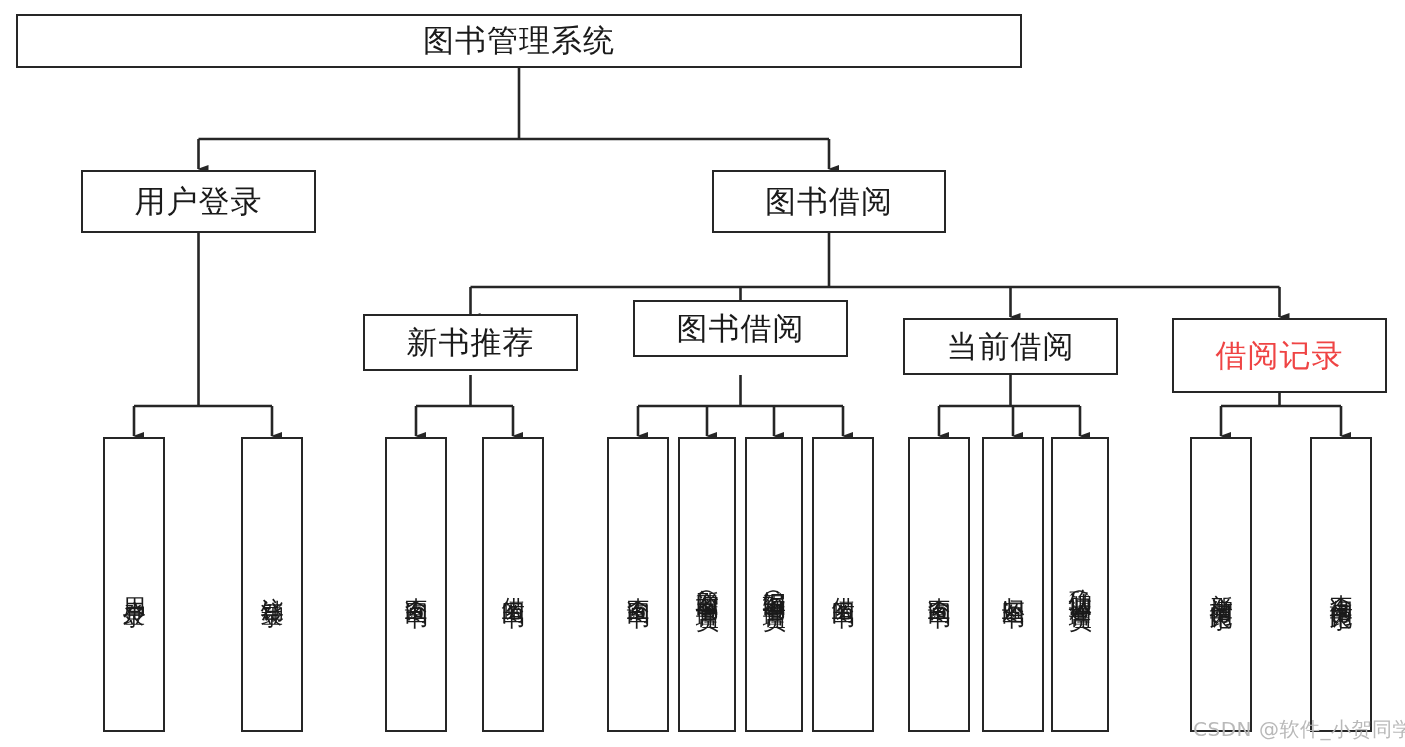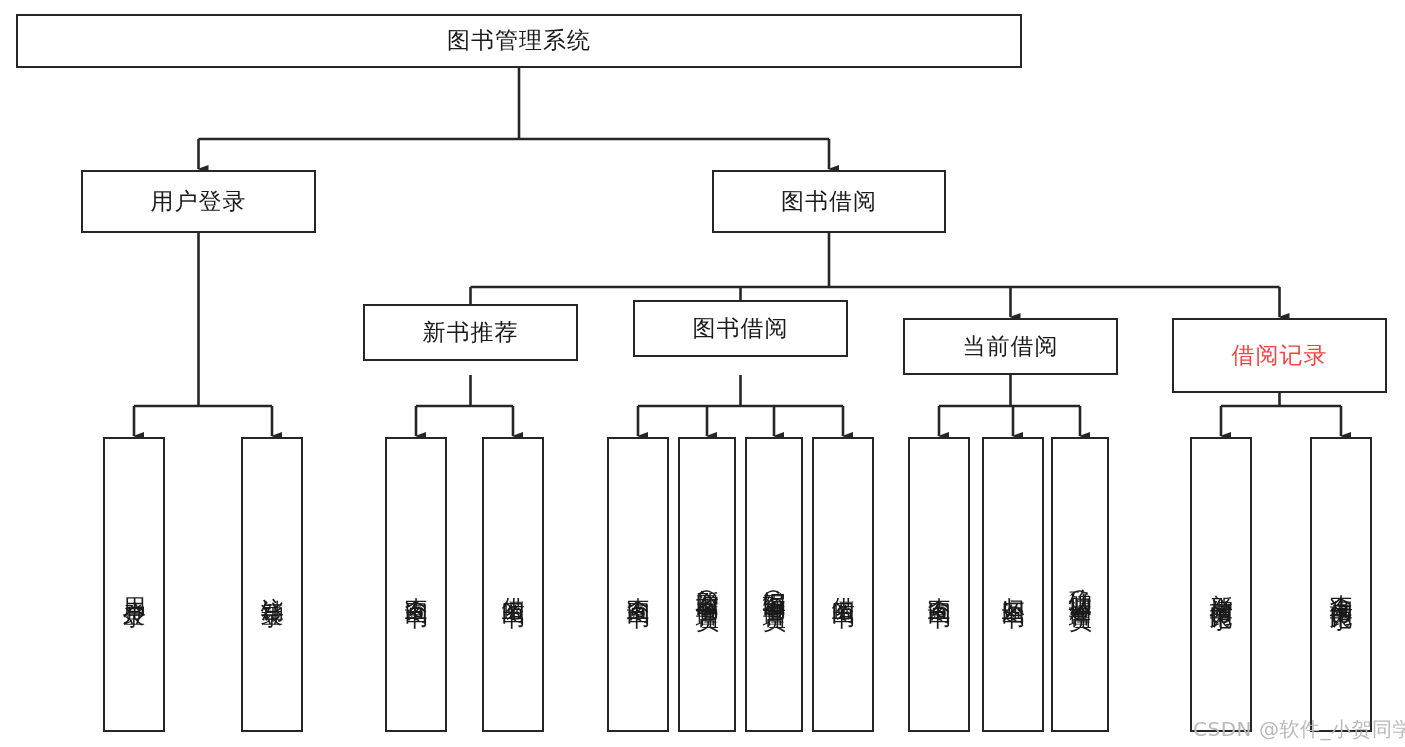--- a/index.html
+++ b/index.html
@@ -30,21 +30,21 @@
     position: absolute;
     box-sizing: border-box;
     border: 2px solid #262626;
     background: #ffffff;
     display: flex;
     align-items: center;
     justify-content: center;
     color: #1a1a1a;
   }
   .node.horizontal {
-    font-size: 23px;
+    font-size: 31px;
     line-height: 1.2;
     letter-spacing: 1px;
     white-space: nowrap;
     justify-content: center;
   }
   .node.vertical {
     writing-mode: vertical-rl;
     text-orientation: upright;
     font-size: 23px;
     line-height: 1.28;
@@ -118,21 +118,21 @@
   <div id="node-layer">
       <div class="node horizontal" style="left: 16px; top: 14px; width: 1006px; height: 54px; border-color: rgb(38, 38, 38); color: rgb(26, 26, 26);">
         <span class="node-label">图书管理系统</span>
       </div>
       <div class="node horizontal" style="left: 81px; top: 170px; width: 235px; height: 63px; border-color: rgb(38, 38, 38); color: rgb(26, 26, 26);">
         <span class="node-label">用户登录</span>
       </div>
       <div class="node horizontal" style="left: 712px; top: 170px; width: 234px; height: 63px; border-color: rgb(38, 38, 38); color: rgb(26, 26, 26);">
         <span class="node-label">图书借阅</span>
       </div>
-      <div class="node horizontal" style="left: 363px; top: 304px; width: 215px; height: 57px; border-color: rgb(38, 38, 38); color: rgb(26, 26, 26);">
+      <div class="node horizontal" style="left: 363px; top: 314px; width: 215px; height: 57px; border-color: rgb(38, 38, 38); color: rgb(26, 26, 26);">
         <span class="node-label">新书推荐</span>
       </div>
       <div class="node horizontal" style="left: 633px; top: 300px; width: 215px; height: 57px; border-color: rgb(38, 38, 38); color: rgb(26, 26, 26);">
         <span class="node-label">图书借阅</span>
       </div>
       <div class="node horizontal" style="left: 903px; top: 318px; width: 215px; height: 57px; border-color: rgb(38, 38, 38); color: rgb(26, 26, 26);">
         <span class="node-label">当前借阅</span>
       </div>
       <div class="node horizontal" style="left: 1172px; top: 318px; width: 215px; height: 75px; border-color: rgb(38, 38, 38); color: #ef4444;">
         <span class="node-label">借阅记录</span>

